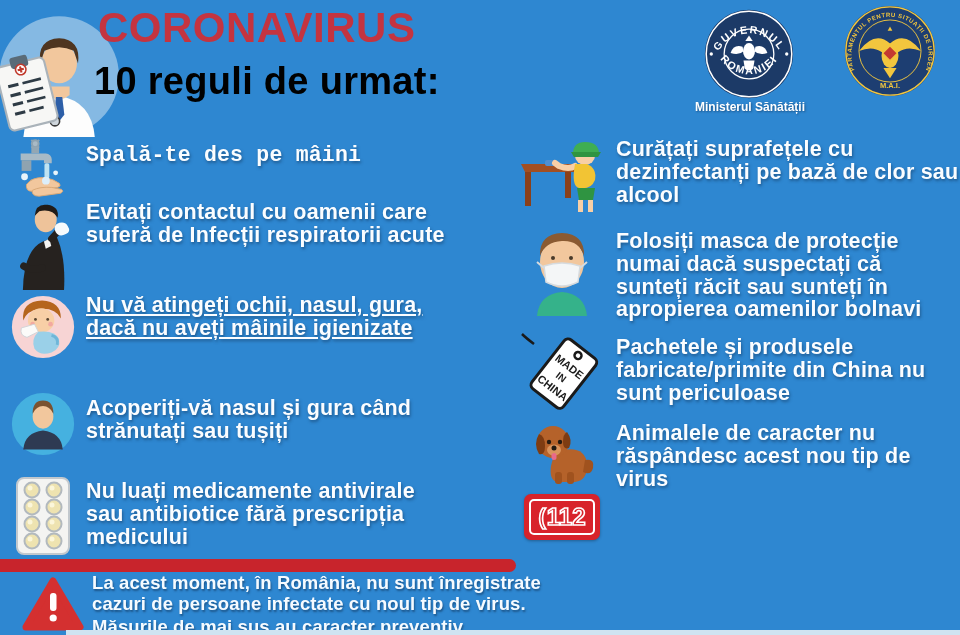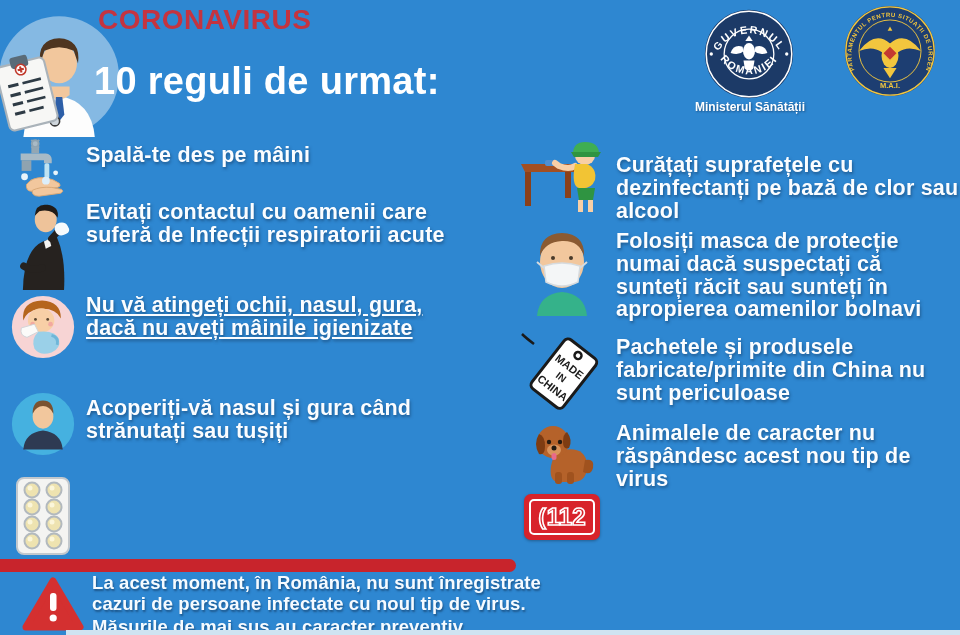--- a/index.html
+++ b/index.html
@@ -4,43 +4,43 @@
 <style>
   :root{
     --c-bg:#2e87d1; --c-red:#c8242c; --c-titlered:#c43440; --c-badge:#d8232a;
     --c-navy:#1c3a67; --c-gold:#f2c63e; --c-white:#ffffff;
   }
   *{margin:0;padding:0;box-sizing:border-box;}
   body{font-family:"Liberation Sans","DejaVu Sans",sans-serif;background:#222;}
   .poster{position:relative;width:960px;height:635px;background:var(--c-bg);overflow:hidden;}
 
   
-  .title{position:absolute;left:98px;top:4px;font-size:28px;font-weight:800;color:var(--c-titlered);letter-spacing:.5px;}
-  .subtitle{position:absolute;left:94px;top:60px;font-size:38px;font-weight:800;color:#ffffff;letter-spacing:.3px;}
+  .title{position:absolute;left:98px;top:4px;font-size:42px;font-weight:800;color:var(--c-titlered);letter-spacing:.5px;}
+  .subtitle{position:absolute;left:94px;top:60px;font-size:38px;font-weight:800;color:#000000;letter-spacing:.3px;}
   .doctor-badge{position:absolute;left:-6px;top:13px;}
 
   
   .gov-logo{position:absolute;left:703px;top:8px;}
   .dsu-logo{position:absolute;left:843px;top:4px;}
   .ministry-caption{position:absolute;left:682px;top:100px;width:136px;text-align:center;
     color:#fff;font-size:12px;font-weight:700;text-shadow:1px 1px 2px rgba(10,35,70,.5);}
 
   
   .rule{position:absolute;display:flex;align-items:flex-start;}
   .rule .icon-box{flex:0 0 auto;display:flex;justify-content:center;}
   .rule.left{left:6px;}  .rule.left .icon-box{width:74px;}
   .rule.right{left:514px;} .rule.right .icon-box{width:96px;}
   .rule .text{font-size:21.5px;font-weight:700;color:#fbfdff;line-height:1.06;letter-spacing:.2px;
     text-shadow:1px 2px 3px rgba(15,45,80,.5);margin-left:6px;}
-  #rule1{top:134px;} #rule1 .text{margin-top:10px;max-width:360px;}
+  #rule1{top:134px;} #rule1 .text{margin-top:10px;max-width:360px;font-family:Liberation Mono, monospace;}
   #rule2{top:199px;} #rule2 .text{margin-top:2px;max-width:398px;}
   #rule3{top:294px;} #rule3 .text{margin-top:0;max-width:352px;text-decoration:underline;}
   #rule4{top:391px;} #rule4 .text{margin-top:6px;max-width:382px;}
   #rule5{top:476px;} #rule5 .text{margin-top:4px;max-width:362px;}
-  #rule6{top:134px;} #rule6 .text{margin-top:20px;max-width:346px;}
+  #rule6{top:134px;} #rule6 .text{margin-top:4px;max-width:346px;}
   #rule7{top:228px;} #rule7 .text{margin-top:2px;max-width:332px;}
   #rule8{top:330px;} #rule8 .text{margin-top:6px;max-width:348px;}
   #rule9{top:420px;} #rule9 .text{margin-top:2px;max-width:338px;}
   #rule10{top:494px;align-items:center;} #rule10 .text{max-width:348px;line-height:1.03;}
 
   
   .badge112{width:76px;height:46px;background:var(--c-badge);border-radius:7px;
     display:flex;align-items:center;justify-content:center;box-shadow:0 1px 3px rgba(0,0,0,.3);}
   .badge112 .inner{width:66px;height:36px;border:2.5px solid #fff;border-radius:5px;
     display:flex;align-items:center;justify-content:center;
@@ -225,20 +225,21 @@
             <circle cx="16" cy="29" r="2.5"></circle>
               <circle cx="38" cy="29" r="2.5"></circle>
             <circle cx="16" cy="46" r="2.5"></circle>
               <circle cx="38" cy="46" r="2.5"></circle>
             <circle cx="16" cy="63" r="2.5"></circle>
               <circle cx="38" cy="63" r="2.5"></circle>
           </g>
         </g>
       </svg>
     </div>
+    <div class="text">Nu luați medicamente antivirale sau antibiotice fără prescripția medicului</div>
   </div>
 
   <div class="rule right" id="rule6">
     <div class="icon-box">
       <svg width="90" height="80" viewBox="0 0 90 80">
         <path d="M4 30 h52 l6 8 h-54 z" fill="#a24f22"></path>
         <rect x="8" y="38" width="6" height="34" fill="#8a401a"></rect>
         <rect x="48" y="38" width="6" height="26" fill="#8a401a"></rect>
         <rect x="28" y="26" width="12" height="6" rx="2" fill="#4f8fd0"></rect>
         <ellipse cx="68" cy="22" rx="10" ry="9" fill="#f8cfa6"></ellipse>

